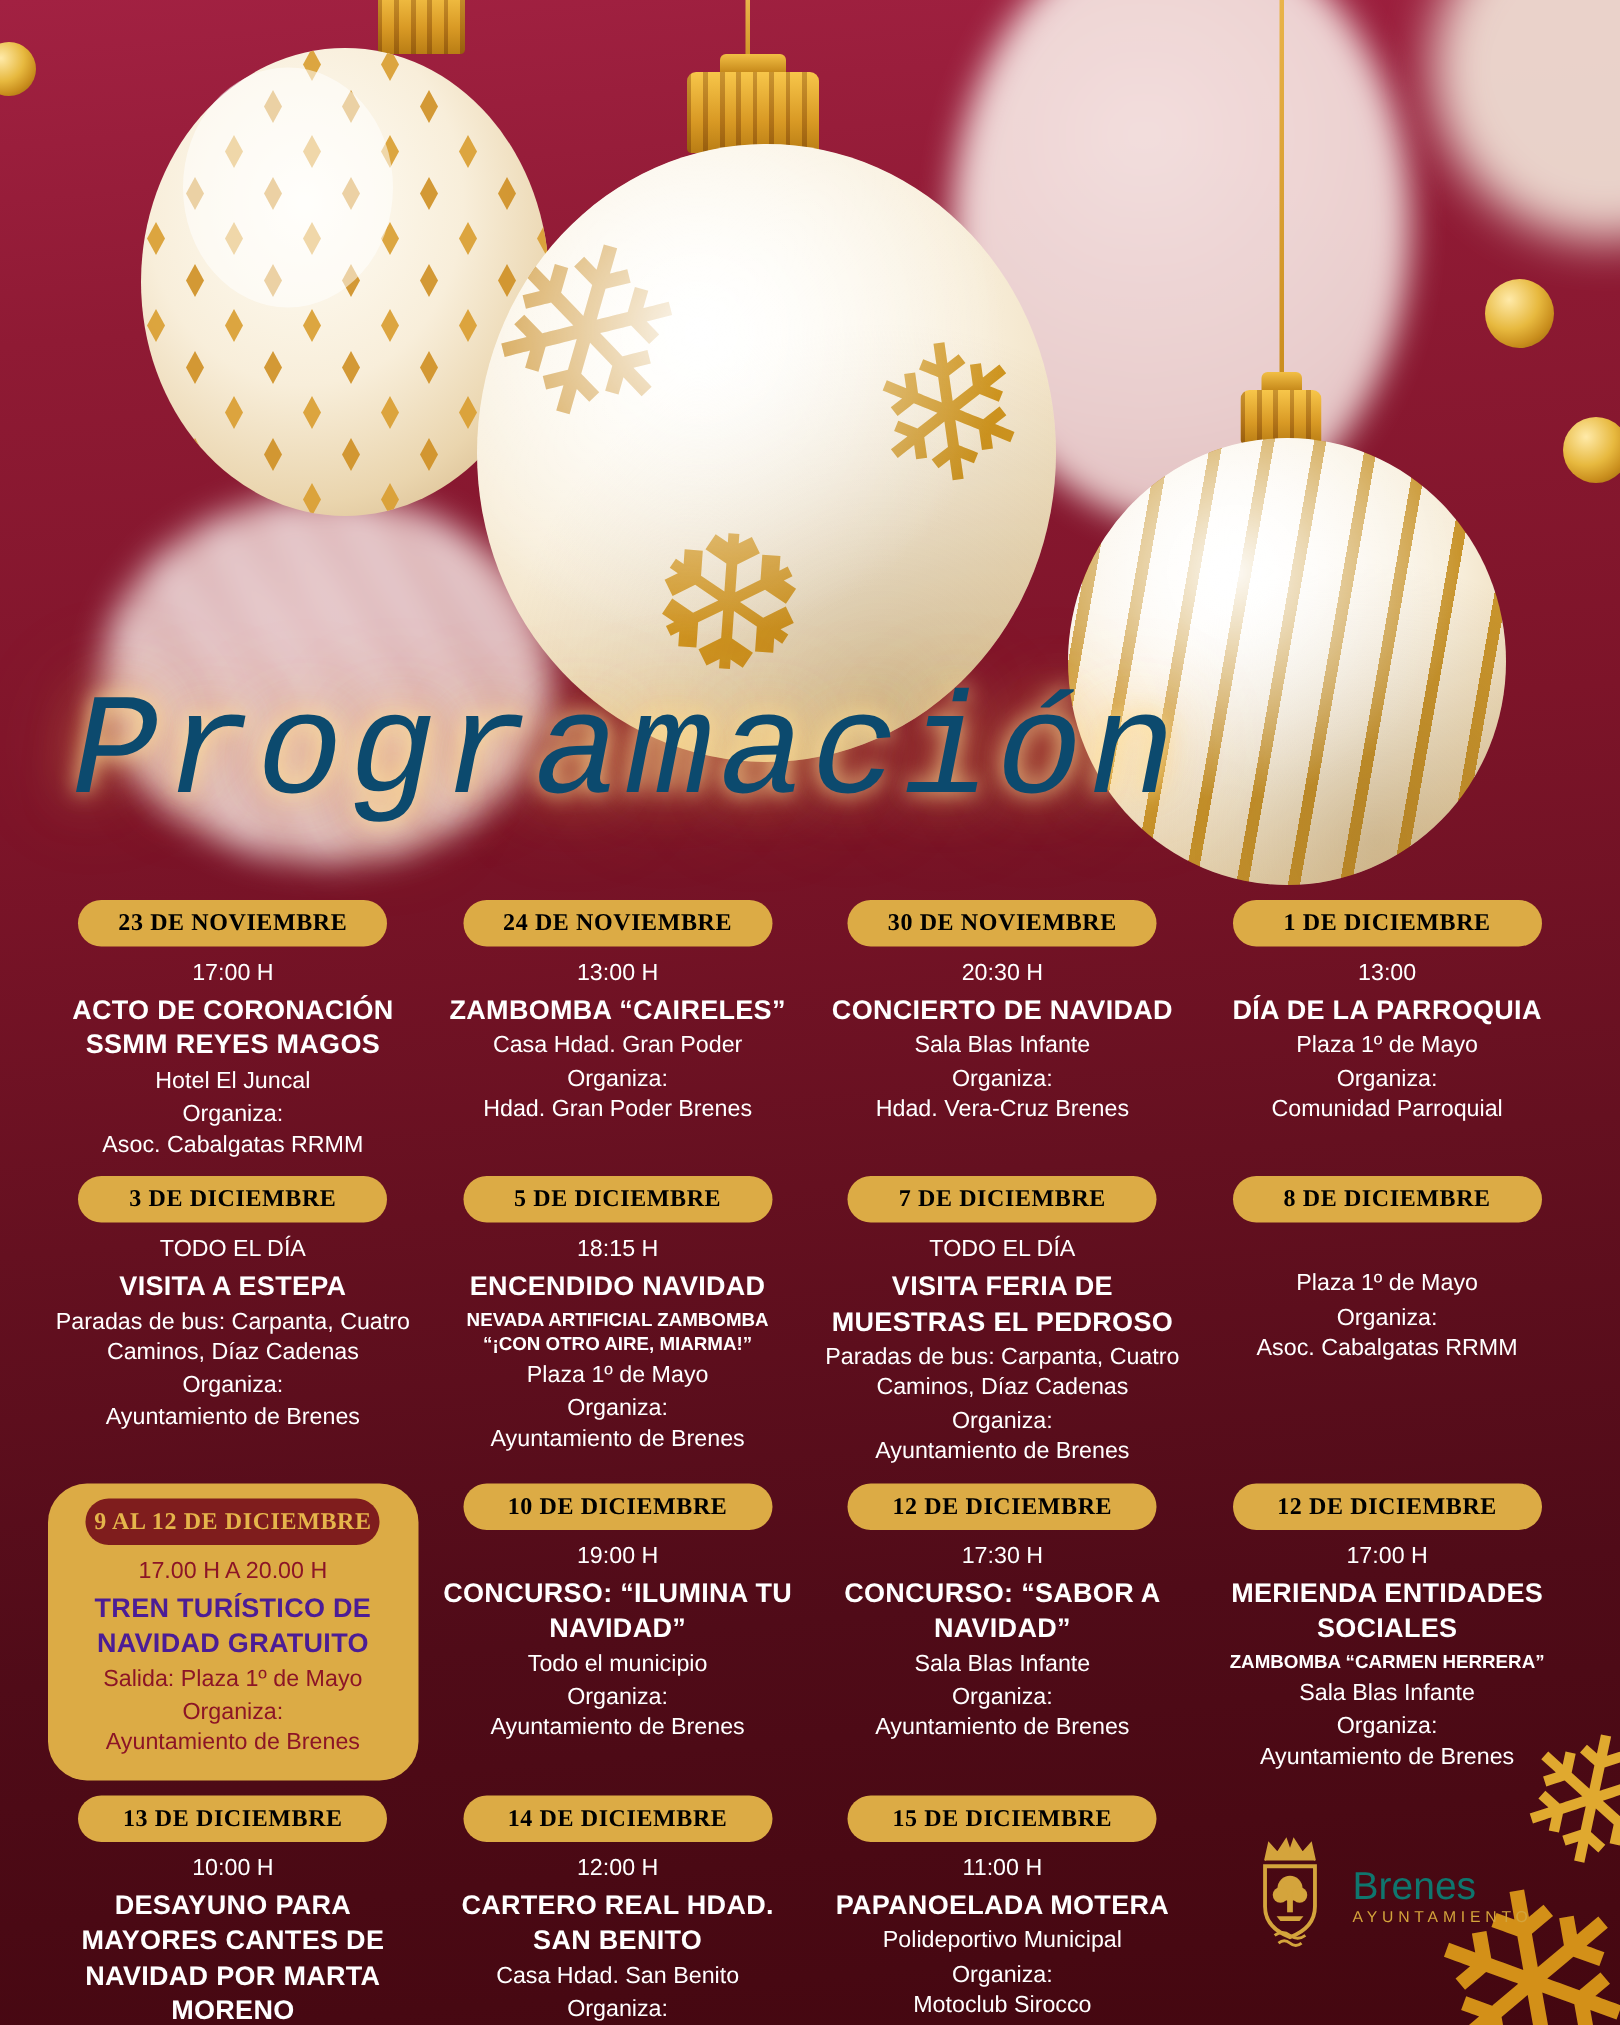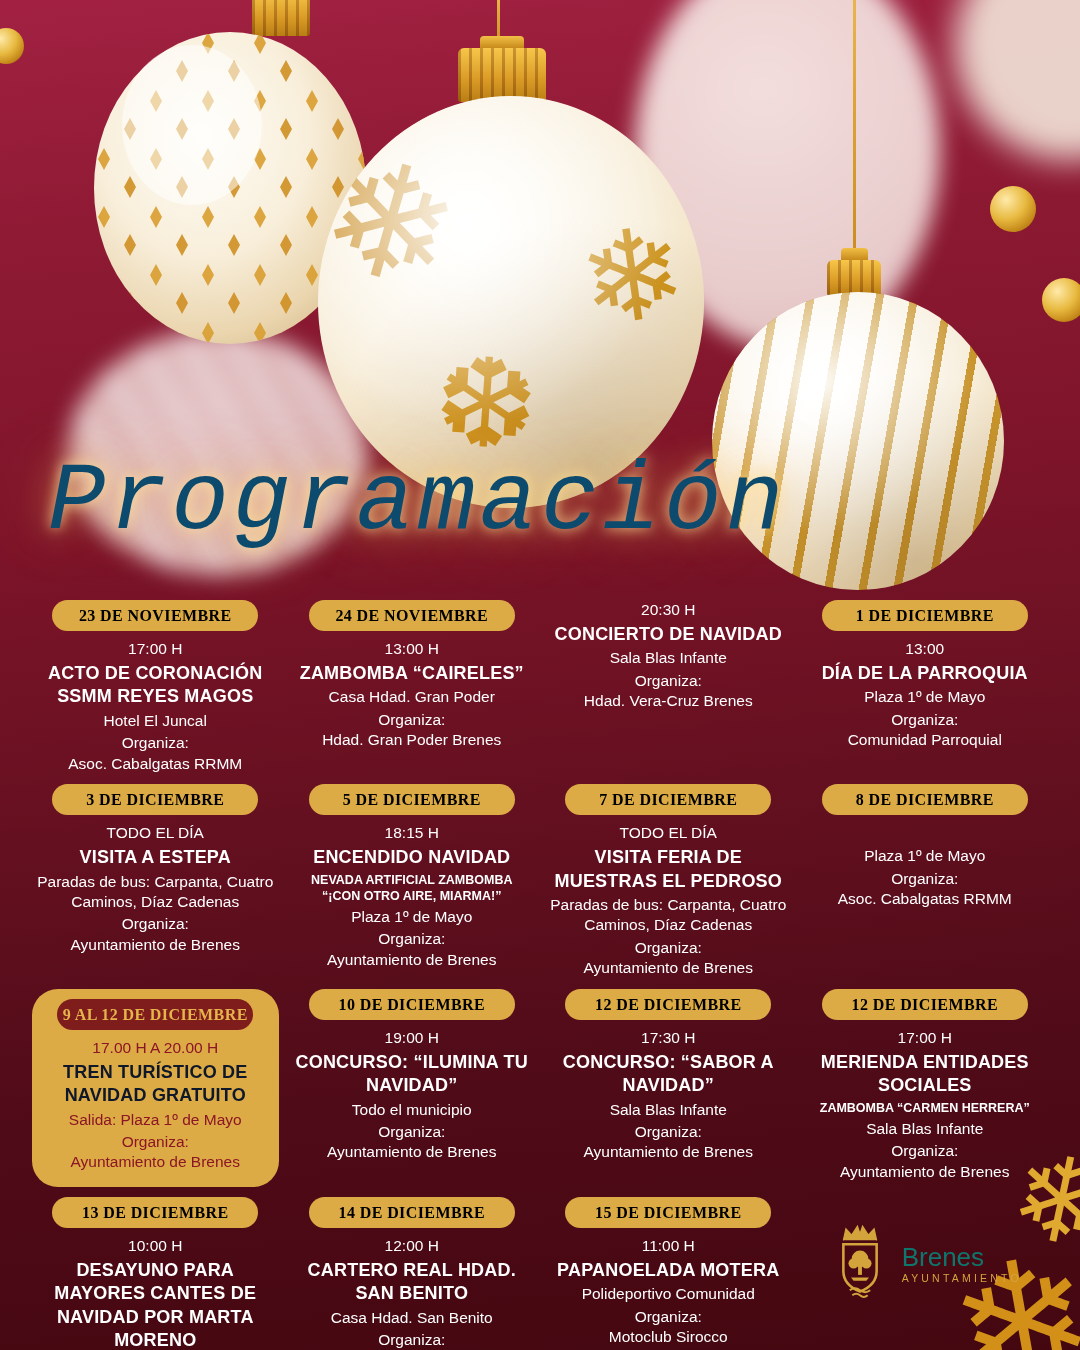--- a/index.html
+++ b/index.html
@@ -42,21 +42,21 @@
   .event-date-badge{display:block;width:206px;margin:0 auto 8px;padding:7px 0 6px;border-radius:20px;
     background:#dcab45;color:#000000;font-family:"Liberation Serif",serif;font-weight:bold;
     font-size:16px;letter-spacing:.4px;}
   .event-time{font-size:15.5px;line-height:1.35;min-height:21px;margin-bottom:2px;}
   .event-title{font-size:18px;font-weight:bold;line-height:1.3;letter-spacing:.2px;margin-bottom:2px;}
   .event-subtitle{font-size:12.5px;font-weight:bold;line-height:1.3;margin:1px 0 3px;}
   .event-venue,.organiza-label,.event-organizer{font-size:15.5px;line-height:1.32;}
   .organiza-label{margin-top:2px;}
   .event-card.special{background:#dcab45;border-radius:26px;padding:10px 8px 14px;color:#8c1526;}
   .event-card.special .event-date-badge{background:#7f1d1d;color:#e5b54b;width:196px;}
-  .event-card.special .event-title{color:#0f172a;text-align:center;}
+  .event-card.special .event-title{color:#4c1d95;text-align:center;}
   
   .logo-cell{display:flex;align-items:center;justify-content:center;gap:10px;margin-top:26px;}
   .logo-text-name{font-size:26px;font-weight:normal;color:#0f766e;line-height:1.05;}
   .logo-text-sub{font-size:10.5px;color:#d4a43c;letter-spacing:3.2px;}
 </style>
 </head>
 <body>
 
 <div class="header">
 
@@ -129,20 +129,21 @@
     <div class="event-card">
     <span class="event-date-badge">24 DE NOVIEMBRE</span>
     <div class="event-time">13:00 H</div>
     <div class="event-title">ZAMBOMBA “CAIRELES”</div>
 
     <div class="event-venue">Casa Hdad. Gran Poder</div>
     <div class="organiza-label">Organiza:</div>
     <div class="event-organizer">Hdad. Gran Poder Brenes</div>
   </div>
     <div class="event-card">
+    <span class="event-date-badge">30 DE NOVIEMBRE</span>
     <div class="event-time">20:30 H</div>
     <div class="event-title">CONCIERTO DE NAVIDAD</div>
 
     <div class="event-venue">Sala Blas Infante</div>
     <div class="organiza-label">Organiza:</div>
     <div class="event-organizer">Hdad. Vera-Cruz Brenes</div>
   </div>
     <div class="event-card">
     <span class="event-date-badge">1 DE DICIEMBRE</span>
     <div class="event-time">13:00</div>
@@ -236,21 +237,21 @@
 
     <div class="event-venue">Casa Hdad. San Benito</div>
     <div class="organiza-label">Organiza:</div>
 
   </div>
     <div class="event-card">
     <span class="event-date-badge">15 DE DICIEMBRE</span>
     <div class="event-time">11:00 H</div>
     <div class="event-title">PAPANOELADA MOTERA</div>
 
-    <div class="event-venue">Polideportivo Comunidad</div>
+    <div class="event-venue">Polideportivo Municipal</div>
     <div class="organiza-label">Organiza:</div>
     <div class="event-organizer">Motoclub Sirocco</div>
   </div>
     <div class="logo-cell" id="logo-cell">
     <svg width="64" height="82" viewBox="0 0 100 126">
       <g fill="none" stroke="#d4a43c" stroke-width="4">
         <path d="M24 26 L28 8 L37 18 L46 4 L50 16 L54 4 L63 18 L72 8 L76 26" fill="#d4a43c" stroke-width="2"></path>
         <path d="M24 32 h52 v42 q0 22 -26 32 q-26 -10 -26 -32 Z"></path>
         <path d="M34 104 q8 -6 16 0 t16 0" stroke-width="3"></path>
         <path d="M38 112 q6 -5 12 0 t12 0" stroke-width="3"></path>

